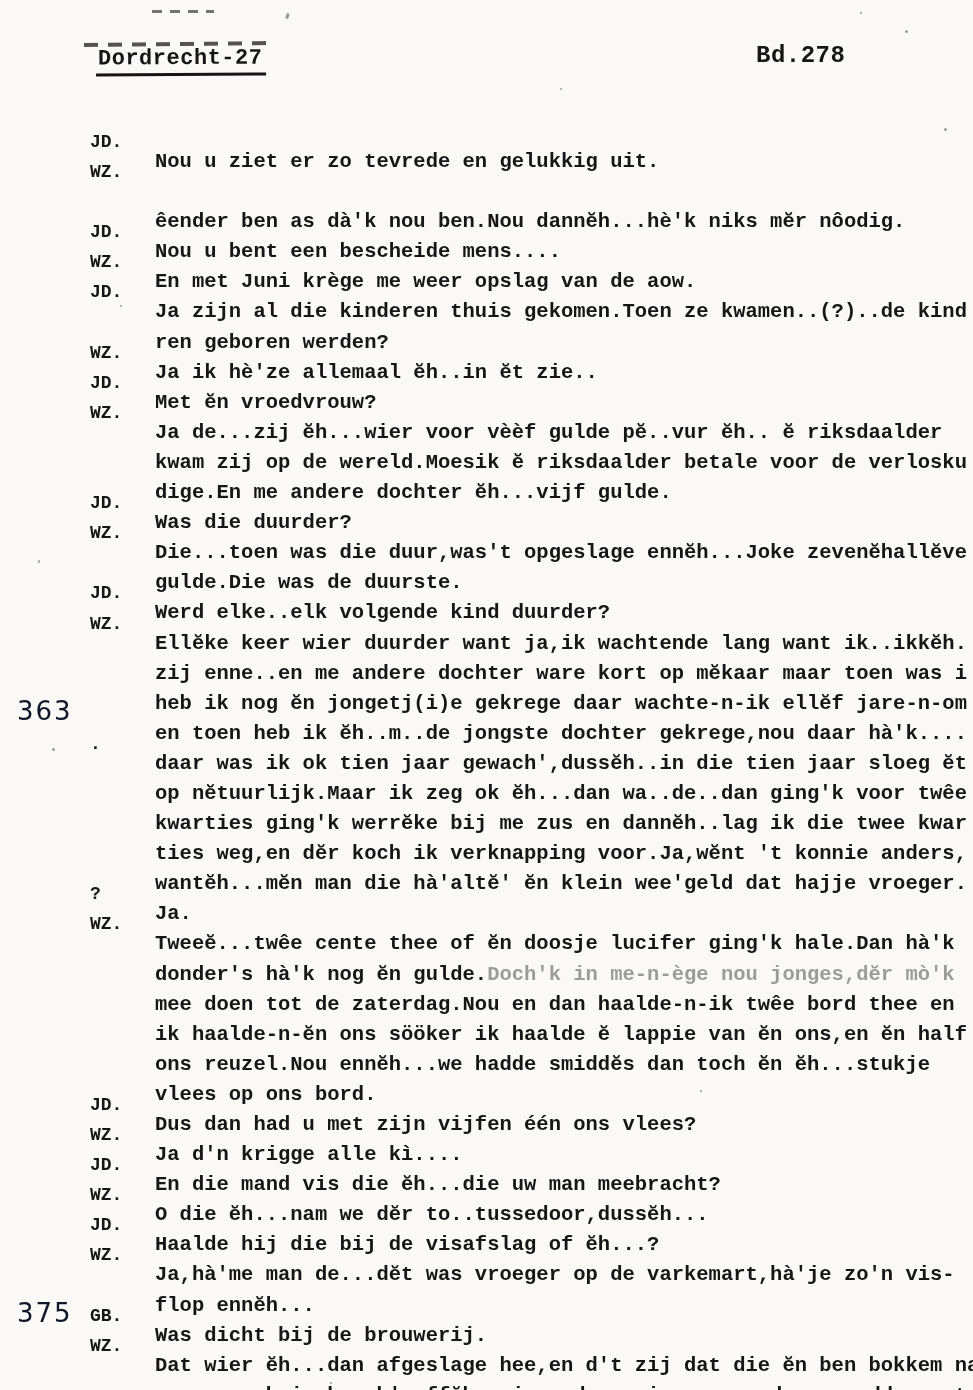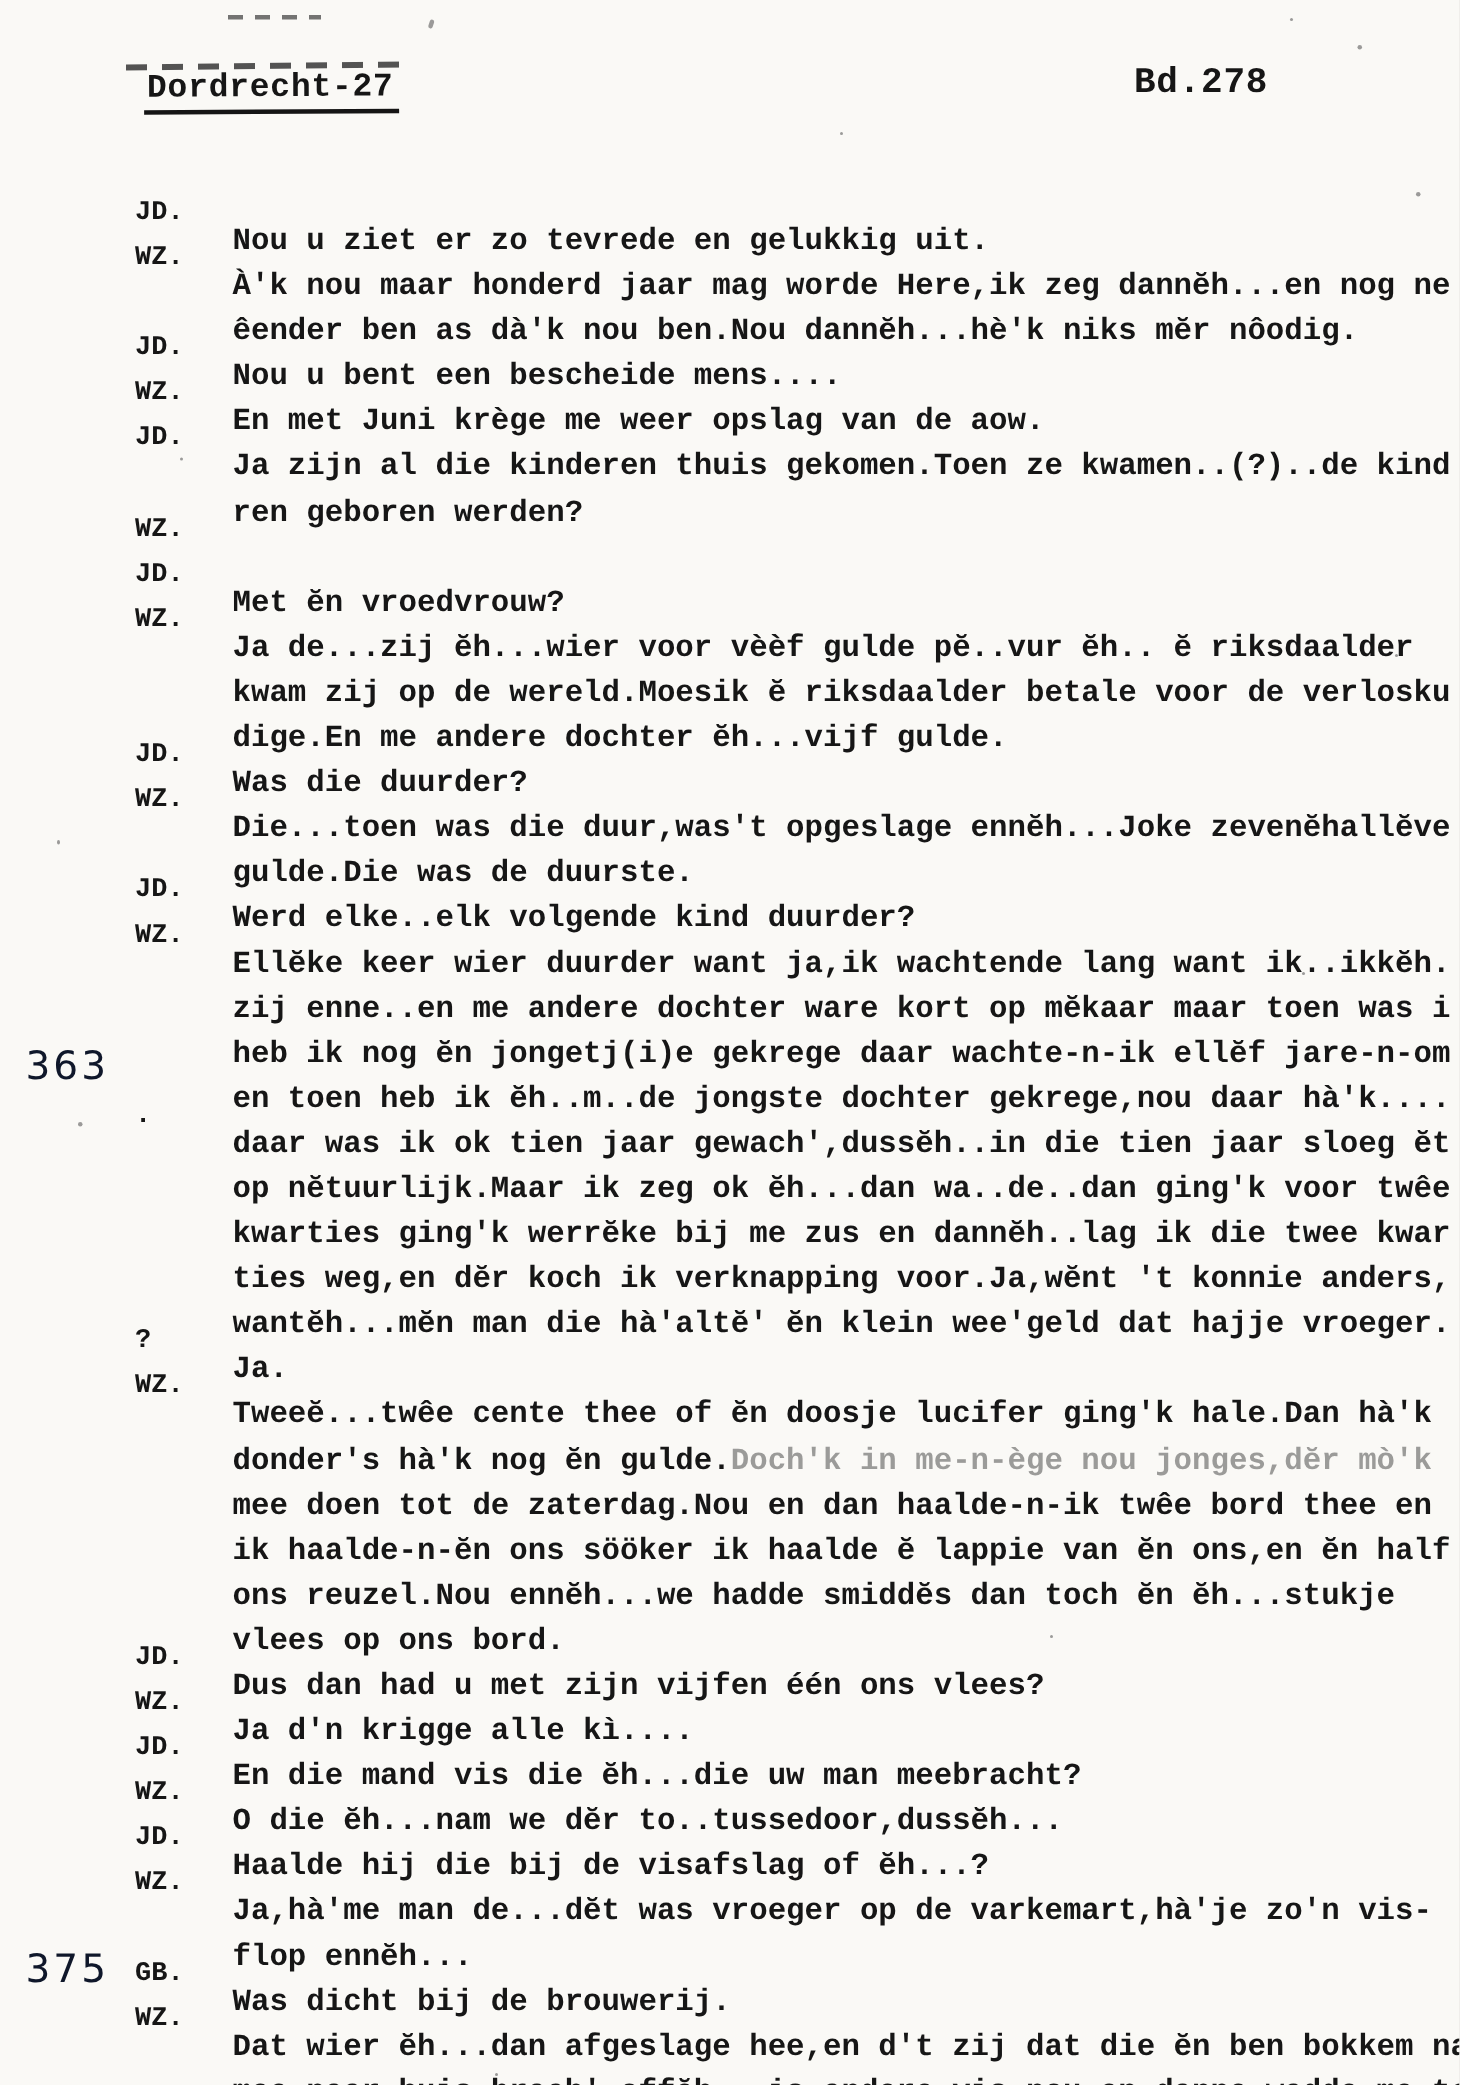--- a/index.html
+++ b/index.html
@@ -63,21 +63,20 @@
   <div class="transcript" id="transcript">
     <div class="line">
       <span class="margin-num"></span>
       <span class="speaker">JD.</span>
       <span class="text">Nou u ziet er zo tevrede en gelukkig uit.</span>
     </div>
 
     <div class="line">
       <span class="margin-num"></span>
       <span class="speaker">WZ.</span>
-      <span class="text">À'k nou maar honderd jaar mag worde Here,ik zeg dannĕh...en nog ne</span>
     </div>
 
     <div class="line">
       <span class="margin-num"></span>
       <span class="speaker"></span>
       <span class="text">êender ben as dà'k nou ben.Nou dannĕh...hè'k niks mĕr nôodig.</span>
     </div>
 
     <div class="line">
       <span class="margin-num"></span>
@@ -99,20 +98,21 @@
 
     <div class="line">
       <span class="margin-num"></span>
       <span class="speaker"></span>
       <span class="text">ren geboren werden?</span>
     </div>
 
     <div class="line">
       <span class="margin-num"></span>
       <span class="speaker">WZ.</span>
+      <span class="text">Ja ik hè'ze allemaal ĕh..in ĕt zie..</span>
     </div>
 
     <div class="line">
       <span class="margin-num"></span>
       <span class="speaker">JD.</span>
       <span class="text">Met ĕn vroedvrouw?</span>
     </div>
 
     <div class="line">
       <span class="margin-num"></span>

